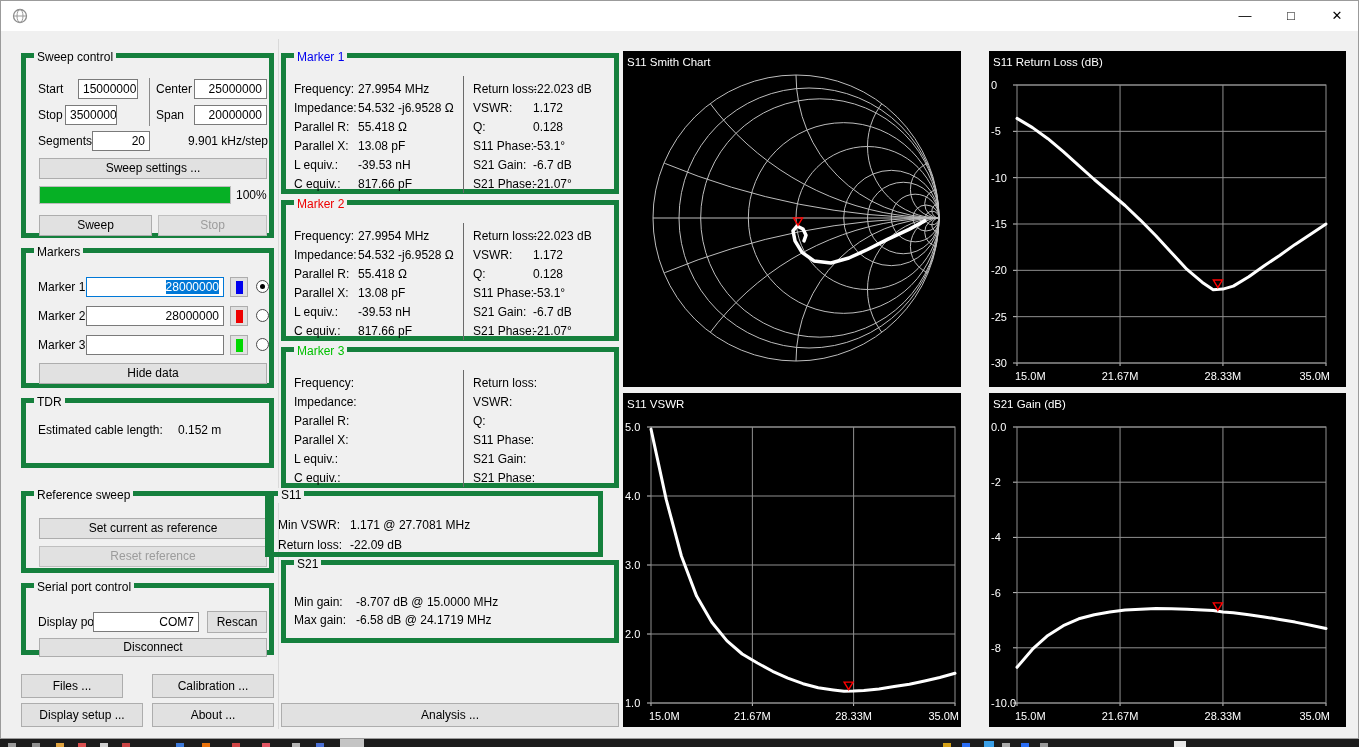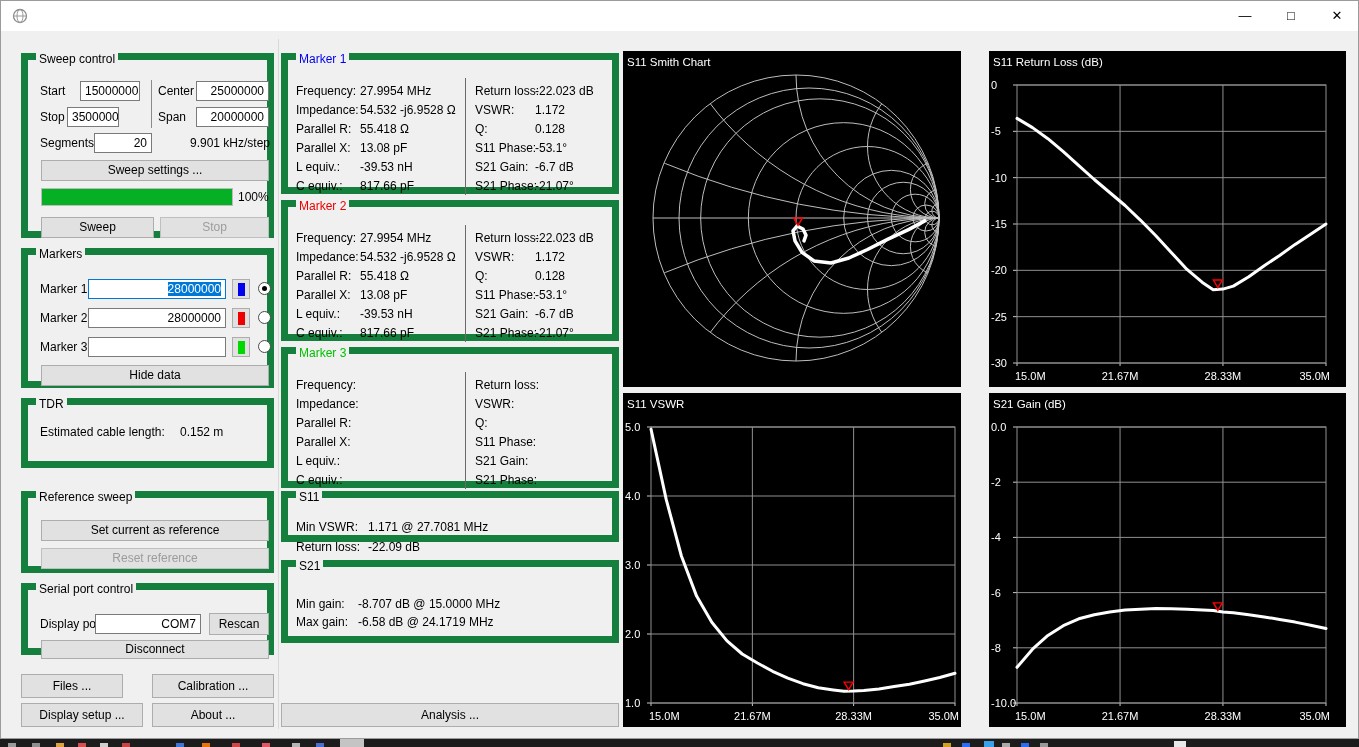--- a/index.html
+++ b/index.html
@@ -5,21 +5,21 @@
   *{margin:0;padding:0;box-sizing:border-box}
   html,body{background:#3a3a3a}
   body{font-family:"Liberation Sans","DejaVu Sans",sans-serif;font-size:12px;color:#000}
   #root{position:relative;width:1359px;height:747px;overflow:hidden;background:#1c1c1c}
   #window{position:absolute;left:0;top:0;width:1359px;height:739px;background:#f0f0f0;border:1px solid #9b9b9b}
   .titlebar{position:absolute;top:0;left:0;right:0;height:30px;background:#ffffff}
   .t-title{position:absolute;left:34px;top:0;line-height:30px;white-space:nowrap}
   .t-icon{position:absolute;left:11px;top:7px;width:16px;height:16px}
   .t-btn{position:absolute;top:0;width:46px;height:30px;text-align:center;line-height:30px;font-size:13px;color:#000}
   .content{position:absolute;top:30px;left:0;right:0;bottom:0;background:#f0f0f0}
-  .group{position:absolute;border:7px solid #15803d}
+  .group{position:absolute;border:5px solid #15803d}
   .legend{position:absolute;top:-8px;left:8px;background:#f0f0f0;padding:0 3px;line-height:15px;white-space:nowrap}
   .lbl{position:absolute;white-space:nowrap}
   .input{position:absolute;background:#fff;border:1px solid #7a7a7a;height:20px;line-height:18px;text-align:right;padding:0 4px;overflow:hidden;white-space:nowrap}
   .input.focus{border-color:#0078d7}
   .selhl{background:#0078d7;color:#fff}
   .btn{position:absolute;background:#e1e1e1;border:1px solid #adadad;text-align:center;height:21px;line-height:19px;white-space:nowrap}
   .btn.dis{color:#9c9c9c;border-color:#bfbfbf}
   .vsep{position:absolute;width:1px;background:#d9d9d9}
   .vlineA{position:absolute;width:1px;background:#8a8a8a}
   .vlineD{position:absolute;width:1px;background:#6a6a6a}
@@ -278,21 +278,21 @@
         <div class="mrow" style="left:187px;top:100px">
             <span class="flabel" style="width:60px">S21 Gain:</span>
             <span></span>
           </div>
         <div class="mrow" style="left:187px;top:119px">
             <span class="flabel" style="width:60px">S21 Phase:</span>
             <span></span>
           </div>
       </div>
 
-      <div class="group" style="left:280px;top:460px;width:338px;height:51px">
+      <div class="group" style="left:264px;top:460px;width:338px;height:66px">
         <span class="legend">S11</span>
         <div class="mrow" style="left:8px;top:22px">
             <span class="flabel" style="width:72px">Min VSWR:</span>
             <span>1.171 @ 27.7081 MHz</span>
           </div>
         <div class="mrow" style="left:8px;top:42px">
             <span class="flabel" style="width:72px">Return loss:</span>
             <span>-22.09 dB</span>
           </div>
       </div>

